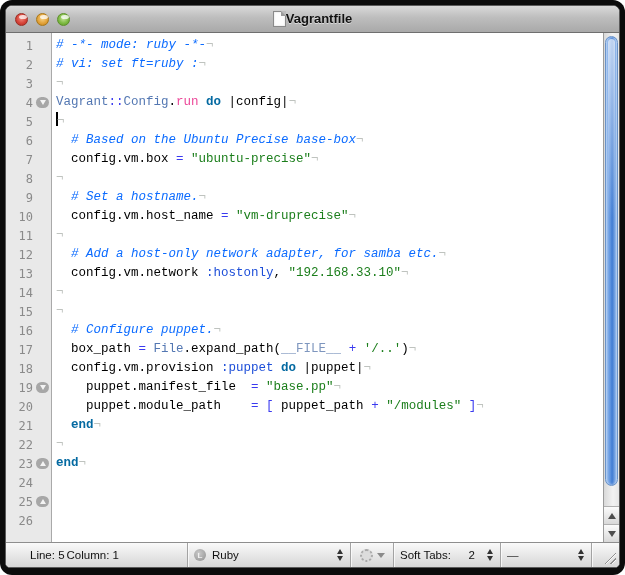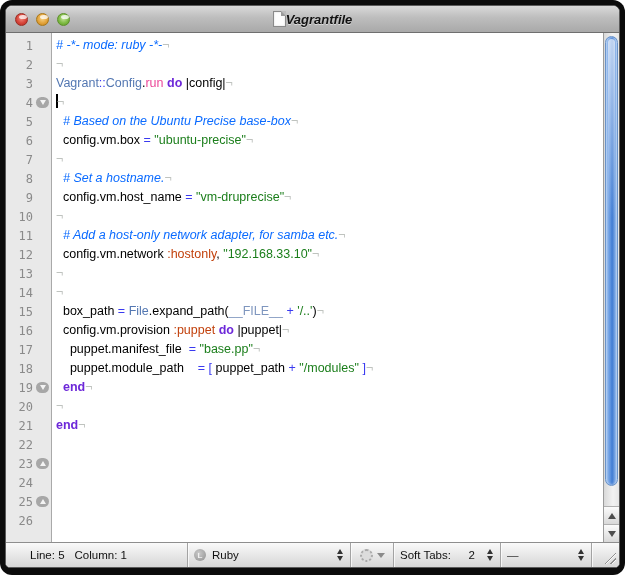--- a/index.html
+++ b/index.html
@@ -12,46 +12,46 @@
   
   .titlebar{height:27px;flex:0 0 27px;background:linear-gradient(#d9d9d9,#bdbdbd 45%,#a9a9a9);
             border-bottom:1px solid #6f6f6f;position:relative;display:flex;align-items:center;justify-content:center;}
   .lights{position:absolute;left:9px;top:0;height:100%;display:flex;align-items:center;gap:8px;}
   .light{width:13px;height:13px;border-radius:50%;position:relative;}
   .light::after{content:"";position:absolute;left:2.5px;top:1px;width:8px;height:4.5px;border-radius:50%;
                 background:rgba(255,255,255,.75);}
   .light.red{background:radial-gradient(circle at 50% 40%,#f08b80 0%,#d7453a 55%,#b02a20 100%);border:1px solid #9a2c23;}
   .light.yellow{background:radial-gradient(circle at 50% 40%,#f6d389 0%,#e3a43c 55%,#c07e18 100%);border:1px solid #a97717;}
   .light.green{background:radial-gradient(circle at 50% 40%,#c6e39c 0%,#7fbb44 55%,#5a9a26 100%);border:1px solid #5d8f2a;}
-  .titlewrap{display:flex;align-items:center;gap:0;font-style:italic;}
+  .titlewrap{display:flex;gap:0;}
   .docicon{width:13px;height:16px;background:#fdfdfd;border:1px solid #8a8a8a;position:relative;
            box-shadow:inset 0 0 2px rgba(0,0,0,.15);}
   .docicon::after{content:"";position:absolute;right:-1px;top:-1px;border-style:solid;border-width:0 5px 5px 0;
                   border-color:#bdbdbd #bdbdbd #9b9b9b #9b9b9b;}
   .title{font-size:13px;font-weight:bold;color:#111;text-shadow:0 1px 0 rgba(255,255,255,.5);}
   
   .editor{flex:1 1 auto;display:flex;position:relative;background:#fff;overflow:hidden;}
   .gutter{flex:0 0 46px;background:#e9e9e9;border-right:1px solid #a9a9a9;padding-top:3px;}
   .gutter-row{height:19px;display:flex;align-items:center;}
   .lnum{flex:1;text-align:right;font-family:"DejaVu Sans Mono",monospace;font-size:12px;color:#8a8a8a;padding-right:3px;}
   .foldslot{flex:0 0 15px;display:flex;align-items:center;justify-content:flex-start;}
   .fold{width:13px;height:11px;border-radius:6px;background:#a7a7a7;display:flex;align-items:center;justify-content:center;}
   .fold::after{content:"";border-style:solid;}
   .fold.down::after{border-width:5px 3.5px 0 3.5px;border-color:#f4f4f4 transparent transparent transparent;}
   .fold.up::after{border-width:0 3.5px 5px 3.5px;border-color:transparent transparent #f4f4f4 transparent;}
   .code{flex:1 1 auto;padding:3px 0 0 4px;overflow:hidden;}
-  .code-row{height:19px;white-space:pre;font-family:Liberation Sans, sans-serif;font-size:12.5px;line-height:19px;color:#000;}
+  .code-row{height:19px;white-space:pre;font-family:Liberation Mono, monospace;font-size:12.5px;line-height:19px;color:#000;}
   .tk-c{color:#0b6bff;font-style:italic;}
   .tk-s{color:#1b7e1b;}
-  .tk-k{color:#6d28d9;font-weight:bold;}
+  .tk-k{color:#0369a1;font-weight:bold;}
   .tk-o{color:#3a3af0;}
   .tk-cl{color:#5377b2;margin-top:28px;}
   .tk-ct{color:#7e96be;}
   .tk-m{color:#ec4899;}
-  .tk-y{color:#c2410c;text-align:right;}
+  .tk-y{color:#1d4ed8;text-align:right;}
   .inv{color:#bfc3bf;}
   .caret{display:inline-block;width:2px;height:14px;background:#000;vertical-align:-2px;margin-right:-1px;}
   
   .scrollbar{flex:0 0 16px;background:linear-gradient(90deg,#d9d9d9,#f2f2f2 60%,#e6e6e6);border-left:1px solid #9b9b9b;
              position:relative;}
   .thumb{position:absolute;left:1px;right:1px;top:3px;height:450px;border-radius:8px;
          background:linear-gradient(90deg,#9cc0ef 0%,#558ddd 45%,#3f7bd2 55%,#9cc0ef 100%);
          border:1px solid #6a93c8;box-shadow:inset 0 0 3px rgba(255,255,255,.7);}
   .thumb::after{content:"";position:absolute;left:2px;right:2px;top:2px;height:40%;border-radius:6px;
                 background:linear-gradient(rgba(255,255,255,.65),rgba(255,255,255,0));}
@@ -59,21 +59,21 @@
           border-top:1px solid #b0b0b0;display:flex;align-items:center;justify-content:center;}
   .sb-up{bottom:18px;}
   .sb-down{bottom:0;}
   .tri-up{border-style:solid;border-width:0 4.5px 6px 4.5px;border-color:transparent transparent #4d4d4d transparent;}
   .tri-down{border-style:solid;border-width:6px 4.5px 0 4.5px;border-color:#4d4d4d transparent transparent transparent;}
   
   .statusbar{flex:0 0 25px;background:linear-gradient(#fafafa,#d6d6d6);border-top:1px solid #8e8e8e;
              display:flex;align-items:stretch;font-size:11.5px;color:#111;}
   .seg{display:flex;align-items:center;border-right:1px solid #a3a3a3;box-shadow:1px 0 0 rgba(255,255,255,.7);
        padding:0 6px;gap:6px;}
-  .seg.linecol{flex:0 0 182px;gap:10px;padding-left:24px;}
+  .seg.linecol{flex:0 0 182px;gap:2px;padding-left:24px;}
   .seg.lang{flex:0 0 163px;gap:6px;}
   .seg.gear{flex:0 0 43px;justify-content:center;gap:4px;}
   .seg.tabs{flex:0 0 107px;}
   .seg.sym{flex:1 1 auto;}
   .spacer{flex:1;}
   .stepper{display:flex;flex-direction:column;align-items:center;gap:2px;padding:0 1px;}
   .stepper .tu{border-style:solid;border-width:0 3.5px 5px 3.5px;border-color:transparent transparent #333 transparent;}
   .stepper .td{border-style:solid;border-width:5px 3.5px 0 3.5px;border-color:#333 transparent transparent transparent;}
   .lang-badge{width:12px;height:12px;border-radius:50%;background:radial-gradient(circle at 40% 35%,#c9c9c9,#8f8f8f);
               color:#f2f2f2;font-size:8px;font-weight:bold;display:flex;align-items:center;justify-content:center;}
@@ -214,33 +214,35 @@
                 <span class="fold up"></span>
               </span>
             </div>
             <div class="gutter-row">
               <span class="lnum">26</span>
               <span class="foldslot"></span>
             </div>
           </div>
         <div class="code">
             <div class="code-row"><span class="tk-c"># -*- mode: ruby -*-</span><span class="inv">¬</span></div>
+            <div class="code-row"><span class="tk-c"># vi: set ft=ruby :</span><span class="inv">¬</span></div>
             <div class="code-row"><span class="inv">¬</span></div>
             <div class="code-row"><span class="tk-cl">Vagrant</span><span class="tk-o">::</span><span class="tk-cl">Config</span><span class="tk-p">.</span><span class="tk-m">run</span><span class="tk-p"> </span><span class="tk-k">do</span><span class="tk-p"> |config|</span><span class="inv">¬</span></div>
             <div class="code-row"><span class="caret"></span><span class="inv">¬</span></div>
             <div class="code-row"><span class="tk-p">  </span><span class="tk-c"># Based on the Ubuntu Precise base-box</span><span class="inv">¬</span></div>
             <div class="code-row"><span class="tk-p">  config.vm.box </span><span class="tk-o">=</span><span class="tk-p"> </span><span class="tk-s">"ubuntu-precise"</span><span class="inv">¬</span></div>
             <div class="code-row"><span class="inv">¬</span></div>
             <div class="code-row"><span class="tk-p">  </span><span class="tk-c"># Set a hostname.</span><span class="inv">¬</span></div>
             <div class="code-row"><span class="tk-p">  config.vm.host_name </span><span class="tk-o">=</span><span class="tk-p"> </span><span class="tk-s">"vm-druprecise"</span><span class="inv">¬</span></div>
             <div class="code-row"><span class="inv">¬</span></div>
             <div class="code-row"><span class="tk-p">  </span><span class="tk-c"># Add a host-only network adapter, for samba etc.</span><span class="inv">¬</span></div>
             <div class="code-row"><span class="tk-p">  config.vm.network </span><span class="tk-y">:hostonly</span><span class="tk-p">, </span><span class="tk-s">"192.168.33.10"</span><span class="inv">¬</span></div>
             <div class="code-row"><span class="inv">¬</span></div>
             <div class="code-row"><span class="inv">¬</span></div>
+            <div class="code-row"><span class="tk-p">  </span><span class="tk-c"># Configure puppet.</span><span class="inv">¬</span></div>
             <div class="code-row"><span class="tk-p">  box_path </span><span class="tk-o">=</span><span class="tk-p"> </span><span class="tk-cl">File</span><span class="tk-p">.expand_path(</span><span class="tk-ct">__FILE__</span><span class="tk-p"> </span><span class="tk-o">+</span><span class="tk-p"> </span><span class="tk-s">'/..'</span><span class="tk-p">)</span><span class="inv">¬</span></div>
             <div class="code-row"><span class="tk-p">  config.vm.provision </span><span class="tk-y">:puppet</span><span class="tk-p"> </span><span class="tk-k">do</span><span class="tk-p"> |puppet|</span><span class="inv">¬</span></div>
             <div class="code-row"><span class="tk-p">    puppet.manifest_file  </span><span class="tk-o">=</span><span class="tk-p"> </span><span class="tk-s">"base.pp"</span><span class="inv">¬</span></div>
             <div class="code-row"><span class="tk-p">    puppet.module_path    </span><span class="tk-o">=</span><span class="tk-p"> </span><span class="tk-o">[</span><span class="tk-p"> puppet_path </span><span class="tk-o">+</span><span class="tk-p"> </span><span class="tk-s">"/modules"</span><span class="tk-p"> </span><span class="tk-o">]</span><span class="inv">¬</span></div>
             <div class="code-row"><span class="tk-p">  </span><span class="tk-k">end</span><span class="inv">¬</span></div>
             <div class="code-row"><span class="inv">¬</span></div>
             <div class="code-row"><span class="tk-k">end</span><span class="inv">¬</span></div>
             <div class="code-row"></div>
           </div>
         <div class="scrollbar">

